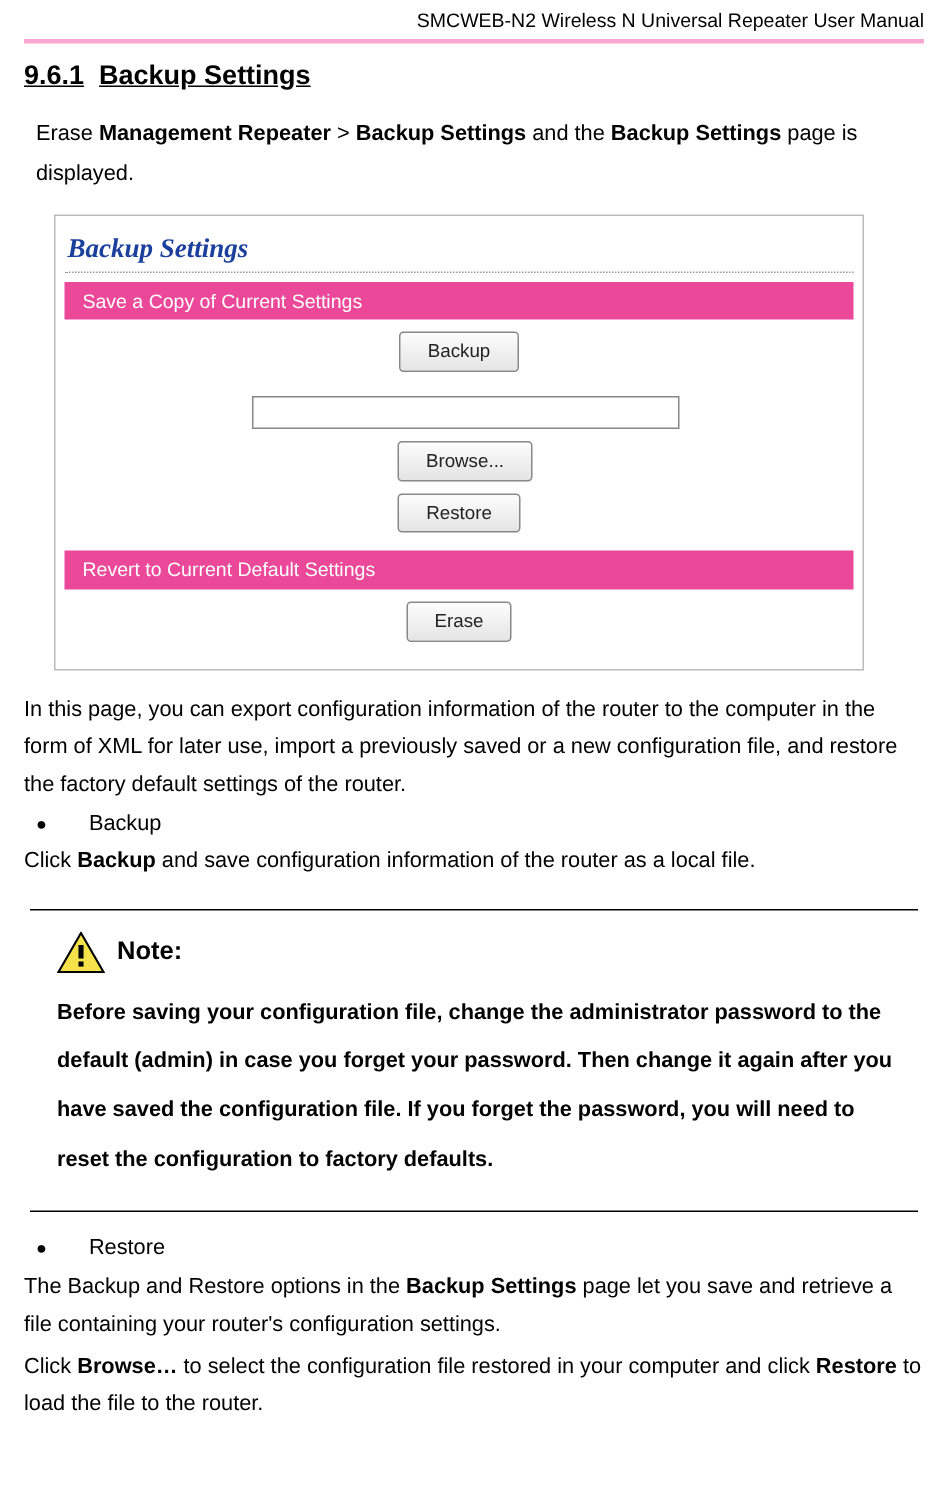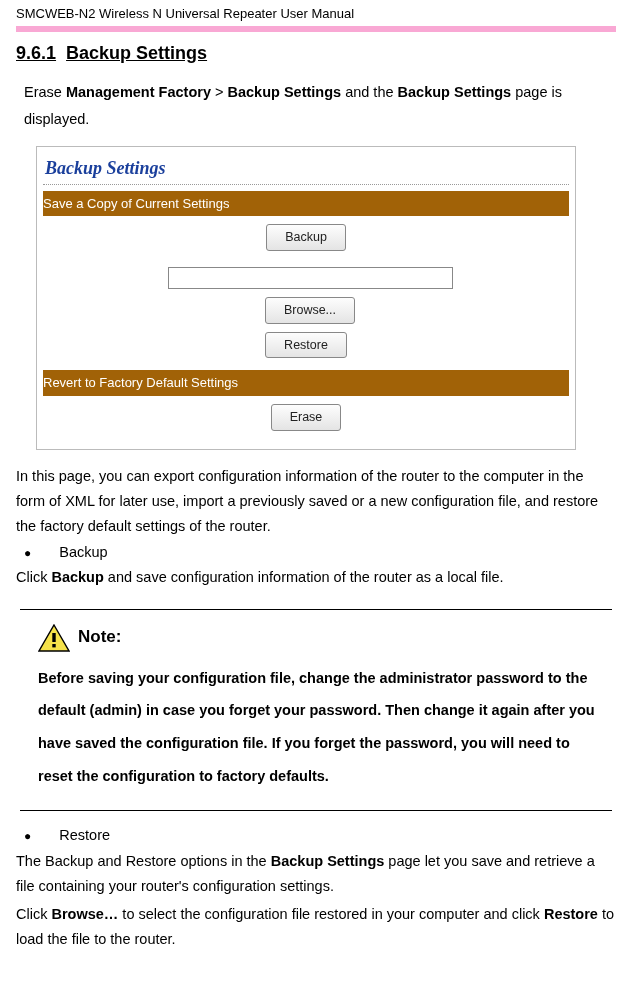--- a/index.html
+++ b/index.html
@@ -6,24 +6,24 @@
     body {
       font-family: Arial, Helvetica, sans-serif;
       font-size: 14.5px;
       color: #000;
       width: 632px;
       background: #fff;
       padding: 0 16px 20px;
       line-height: 1.5;
     }
     .doc-header {
-      text-align: left;
+      text-align: right;
       font-size: 13px;
       padding: 4px 0 2px;
-      border-bottom: 6px solid #f9a8d4;
+      border-bottom: 3px solid #f9a8d4;
       margin-bottom: 8px;
     }
     .section-heading {
       font-size: 18px;
       font-weight: bold;
       margin: 4px 0 12px 0;
       text-decoration: underline;
     }
     .section-number { margin-right: 10px; }
     .intro-para {
@@ -42,24 +42,24 @@
       color: #1a3f9c;
       font-weight: bold;
       font-style: italic;
       font-size: 18px;
       padding: 4px 2px 2px;
       border-bottom: 1px dotted #999;
       margin-bottom: 6px;
       font-family: Georgia, "Times New Roman", serif;
     }
     .ui-section-label {
-      background: #a16207;
+      background: #ec4899;
       color: #fff;
       font-size: 13px;
-      padding: 3px 0;
+      padding: 3px 12px;
       margin-top: 4px;
     }
     .ui-row {
       text-align: center;
       padding: 8px 0;
     }
     .ui-row-left {
       text-align: left;
       padding: 8px 0 8px 8px;
       display: flex;
@@ -115,40 +115,40 @@
 </head>
 <body>
 
 <div class="doc-header">SMCWEB-N2 Wireless N Universal Repeater User Manual</div>
 
 <h2 class="section-heading">
   <span class="section-number">9.6.1</span><span>Backup Settings</span>
 </h2>
 
 <p class="intro-para">
-  <span>Erase </span><span class="bold">Management Factory</span><span> &gt; </span><span class="bold">Backup Settings</span><span> and the </span><span class="bold">Backup Settings</span><span> page is displayed.</span>
+  <span>Erase </span><span class="bold">Management Repeater</span><span> &gt; </span><span class="bold">Backup Settings</span><span> and the </span><span class="bold">Backup Settings</span><span> page is displayed.</span>
 </p>
 
 <div class="ui-embed">
   <div class="ui-title">Backup Settings</div>
 
   <div class="ui-section-label">Save a Copy of Current Settings</div>
   <div class="ui-row">
     <span class="ui-btn">Backup</span>
   </div>
 
   <div class="ui-row-left">
     <span class="ui-input"></span>
     <span class="ui-btn">Browse...</span>
   </div>
   <div class="ui-row" style="padding-top:0;">
     <span class="ui-btn">Restore</span>
   </div>
 
-  <div class="ui-section-label">Revert to Factory Default Settings</div>
+  <div class="ui-section-label">Revert to Current Default Settings</div>
   <div class="ui-row">
     <span class="ui-btn">Erase</span>
   </div>
 </div>
 
 <p class="body-para">In this page, you can export configuration information of the router to the computer in the form of XML for later use, import a previously saved or a new configuration file, and restore the factory default settings of the router.</p>
 
 <div class="bullet-row">
   <span class="bullet-dot">●</span>
   <span>Backup</span>

